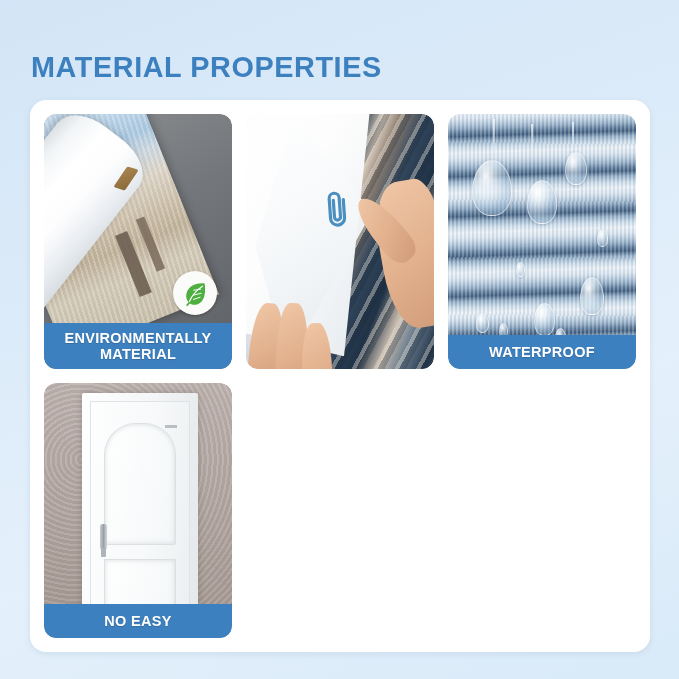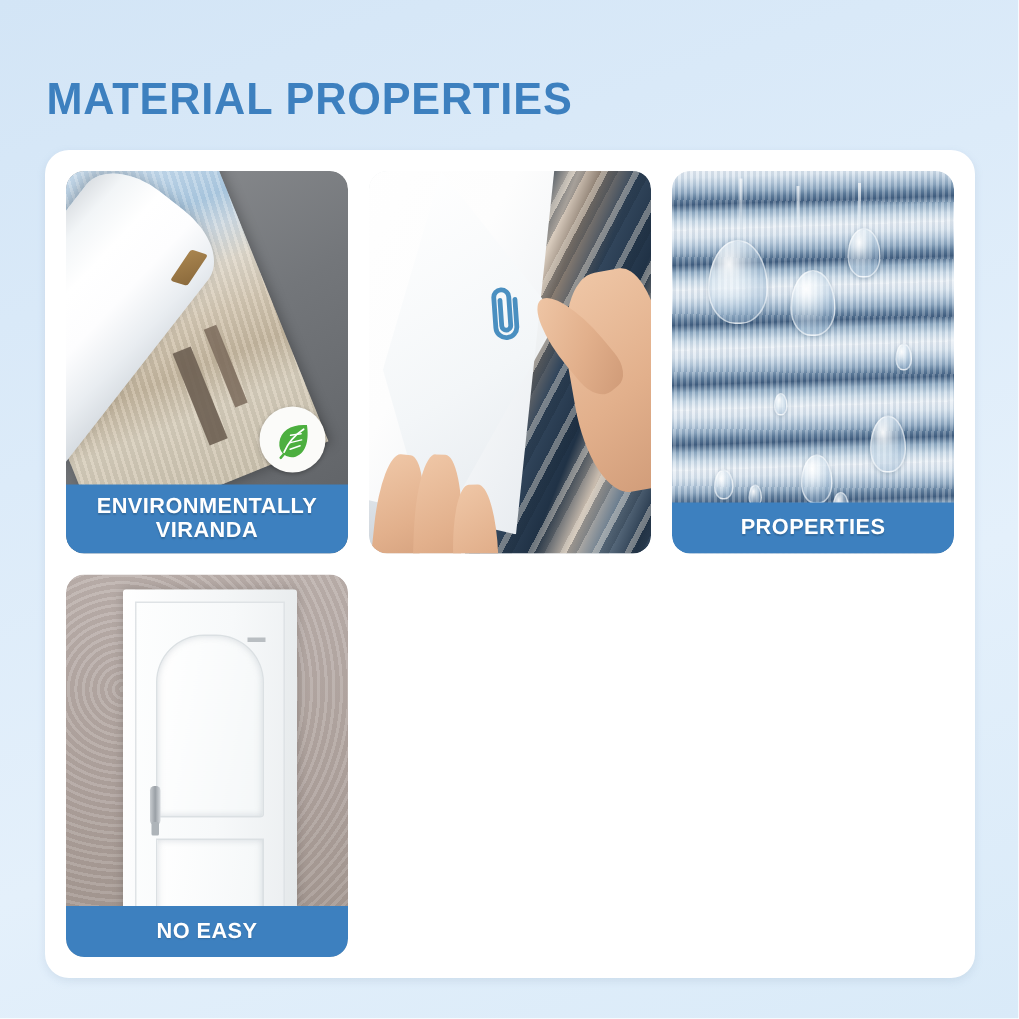--- a/index.html
+++ b/index.html
@@ -479,21 +479,21 @@
             <svg width="28" height="28" viewBox="0 0 32 32" aria-hidden="true">
               <path d="M27 5C16 4 7 9 6 18c-.4 3.6.8 6.6 2.6 8.6l-2.2 2.6a1 1 0 1 0 1.5 1.3l2.2-2.6c2.2 1.5 5.2 2.1 8.3 1.2C27 26.4 28.6 15 27 5z" fill="#4caf3f"></path>
               <path d="M24.5 8.2C18.6 12 13 18 9.6 25.6" stroke="#ffffff" stroke-width="1.3" fill="none" stroke-linecap="round"></path>
               <path d="M22.6 11.6l-8.1 1.2M23 16.3l-8.6 2.1M21.8 20.8l-7.6 2.6" stroke="#ffffff" stroke-width="1.1" fill="none" stroke-linecap="round"></path>
             </svg>
           </div>
         </div>
         <div class="tile-label two-line">
           <span>
             <span>ENVIRONMENTALLY</span><br>
-            <span>VIRANDA</span>
+            <span>MATERIAL</span>
           </span>
         </div>
       </div>
 
       <div class="tile">
         <div class="tile-media media-adhesive">
           <div class="adh-table"></div>
           <div class="adh-marble">
             <div class="adh-marble-veins"></div>
           </div>
@@ -526,21 +526,21 @@
           <div class="drop" style="left:42%;top:26%;width:16%;height:17%;"></div>
           <div class="drop" style="left:62%;top:15%;width:12%;height:13%;"></div>
           <div class="drop" style="left:70%;top:64%;width:13%;height:15%;"></div>
           <div class="drop" style="left:46%;top:74%;width:11%;height:13%;"></div>
           <div class="drop" style="left:15%;top:78%;width:7%;height:8%;"></div>
           <div class="drop" style="left:27%;top:82%;width:5%;height:6%;"></div>
           <div class="drop" style="left:57%;top:84%;width:6%;height:7%;"></div>
           <div class="drop" style="left:36%;top:58%;width:5%;height:6%;"></div>
           <div class="drop" style="left:79%;top:45%;width:6%;height:7%;"></div>
         </div>
-        <div class="tile-label one-line">PROPERTIES</div>
+        <div class="tile-label one-line">WATERPROOF</div>
       </div>
 
 
       <div class="tile">
         <div class="tile-media media-door">
           <div class="door-wall-texture"></div>
           <div class="door-baseboard"></div>
           <div class="door-frame">
             <div class="door-slab">
               <div class="door-panel-top"></div>

